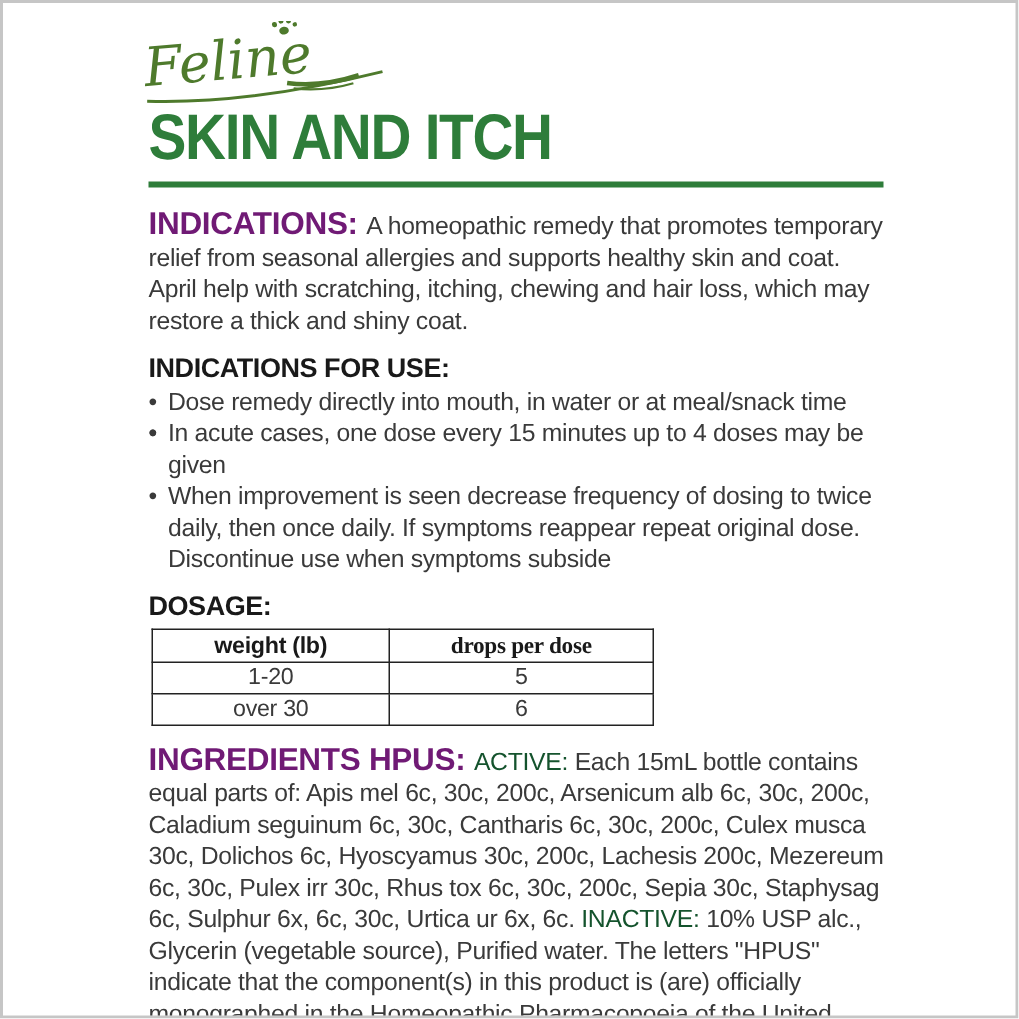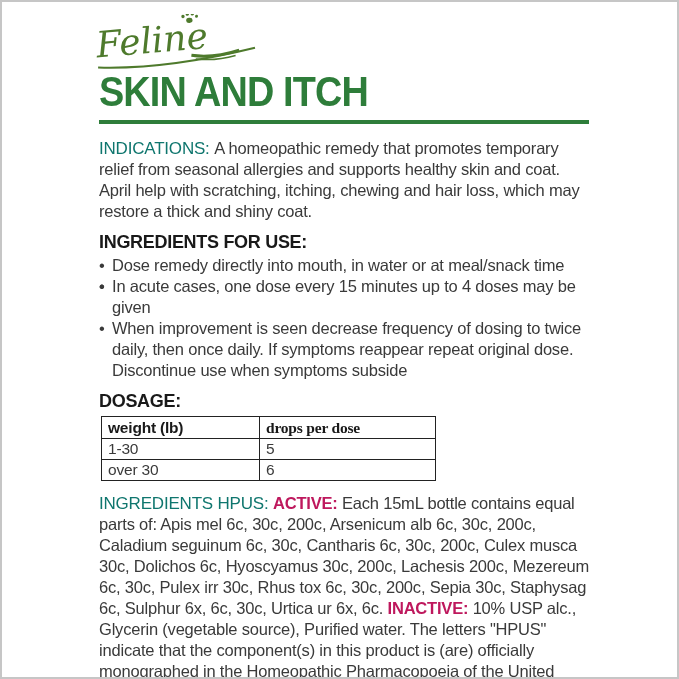--- a/index.html
+++ b/index.html
@@ -47,23 +47,23 @@
     margin-bottom: 14px;
   }
 
   .body-text {
     font-size: 16.5px;
     line-height: 21px;
     letter-spacing: -0.2px;
   }
 
   .section-label {
-    font-weight: normal;
-    color: #0f766e;
-    font-size: 17px;
+    font-weight: bold;
+    color: #701a75;
+    font-size: 21px;
   }
 
   .para { margin: 0 0 10px 0; }
 
   .section-heading {
     margin: 0 0 2px 0;
     font-size: 18px;
     font-weight: bold;
     color: #191919;
     letter-spacing: -0.3px;
@@ -85,35 +85,35 @@
   }
 
   table.dosage-table {
     border-collapse: collapse;
     margin: 4px 0 12px 2px;
     font-size: 15.5px;
     letter-spacing: -0.2px;
   }
   table.dosage-table th, table.dosage-table td {
     border: 1.6px solid #222222;
-    text-align: left;
+    text-align: center;
     padding: 0 6px;
     height: 20px;
     line-height: 20px;
     color: #3a3a3a;
   }
   table.dosage-table th {
     font-weight: bold;
     color: #191919;
     height: 22px;
   }
   .col-weight { width: 158px; }
   .col-drops  { width: 176px; font-family: Liberation Serif, serif; }
 
-  .inline-bold { font-weight: bold; color: #be185d; }
+  .inline-bold { font-weight: normal; color: #14532d; }
 </style>
 </head>
 <body>
 
 <div class="label-page">
   <div class="content">
 
     <div class="brand-mark">
       <svg width="220" height="62" viewBox="0 0 220 62">
         <g transform="rotate(-5 20 40)">
@@ -136,39 +136,39 @@
       </svg>
     </div>
 
     <h1 class="main-title">SKIN AND ITCH</h1>
     <div class="green-rule"></div>
 
     <p class="para body-text">
       <span class="section-label">INDICATIONS: </span><span>A homeopathic remedy that promotes temporary relief from seasonal allergies and supports healthy skin and coat. April help with scratching, itching, chewing and hair loss, which may restore a thick and shiny coat.</span>
     </p>
 
-    <h2 class="section-heading">INGREDIENTS FOR USE:</h2>
+    <h2 class="section-heading">INDICATIONS FOR USE:</h2>
     <ul class="bullets body-text">
       <li><span class="bullet-dot">•</span><span>Dose remedy directly into mouth, in water or at meal/snack time</span></li>
       <li><span class="bullet-dot">•</span></li>
       <li><span class="bullet-dot">•</span><span>In acute cases, one dose every 15 minutes up to 4 doses may be given</span></li>
       <li><span class="bullet-dot">•</span><span>When improvement is seen decrease frequency of dosing to twice daily, then once daily. If symptoms reappear repeat original dose. Discontinue use when symptoms subside</span></li>
     </ul>
 
     <h2 class="section-heading">DOSAGE:</h2>
     <table class="dosage-table">
       <thead>
         <tr>
           <th class="col-weight">weight (lb)</th>
           <th class="col-drops">drops per dose</th>
         </tr>
       </thead>
       <tbody>
         <tr>
-          <td>1-30</td>
+          <td>1-20</td>
           <td>5</td>
         </tr>
         <tr>
           <td>over 30</td>
           <td>6</td>
         </tr>
       </tbody>
     </table>
 
     <p class="para body-text">

